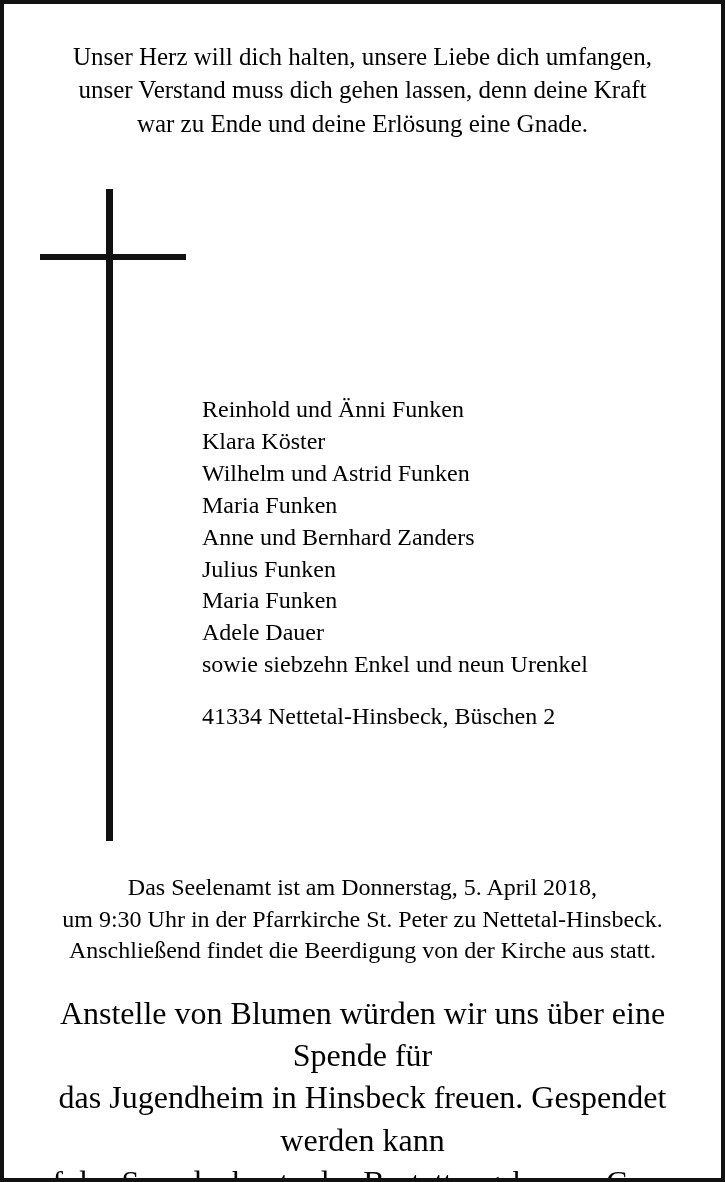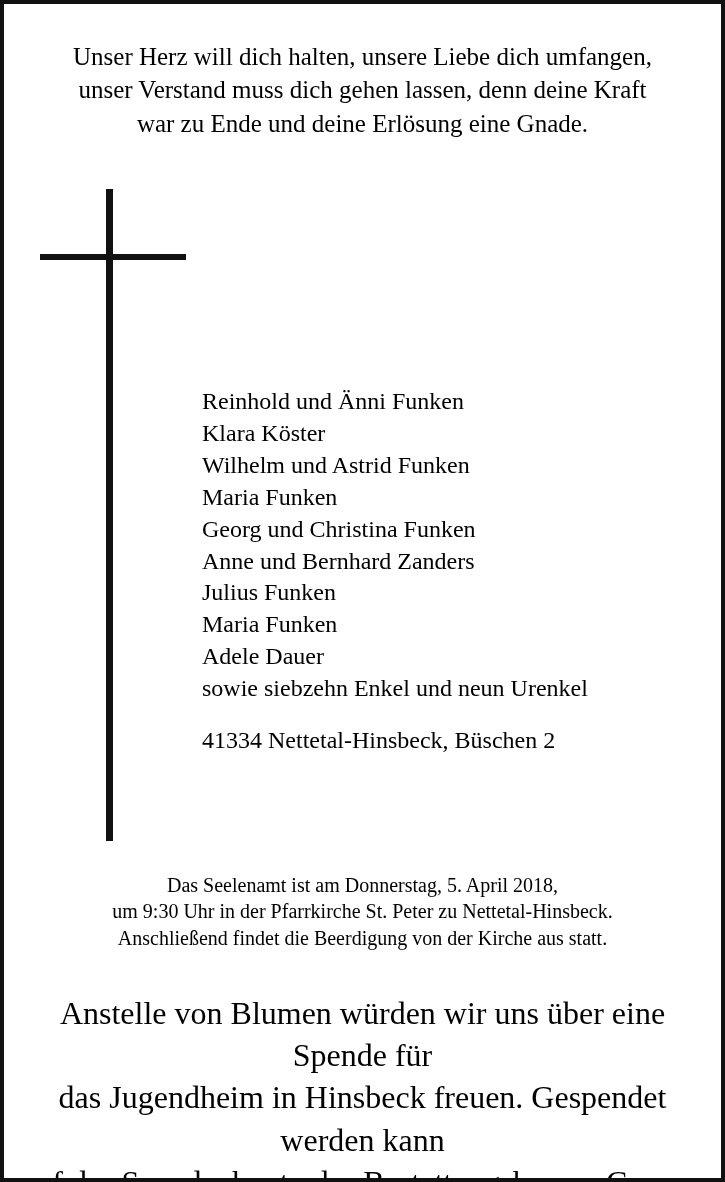--- a/index.html
+++ b/index.html
@@ -95,40 +95,40 @@
     text-align: left;
   }
   .farewell {
     font-size: 24px;
     line-height: 1.32;
     margin: 0;
     white-space: pre-line;
   }
   .mourners {
     list-style: none;
-    margin: 20px 0 0 0;
+    margin: 28px 0 0 0;
     padding: 0;
     font-size: 24px;
     line-height: 1.33;
   }
   .mourners li { margin: 0; }
   .address {
     font-size: 24px;
     line-height: 1.3;
     margin: 20px 0 0 0;
   }
 
   
   .service {
     position: absolute;
     left: 14px;
     right: 14px;
     top: 868px;
     text-align: center;
-    font-size: 20px;
+    font-size: 24px;
     line-height: 1.32;
     white-space: pre-line;
   }
   .donation {
     position: absolute;
     left: 10px;
     right: 10px;
     top: 988px;
     text-align: center;
     font-size: 32px;
@@ -150,21 +150,20 @@
     <div class="beam-h"></div>
   </div>
 
 
   <div class="body-block">
     <ul class="mourners">
       <li>Reinhold und Änni Funken</li>
       <li>Klara Köster</li>
       <li>Wilhelm und Astrid Funken</li>
       <li>Maria Funken</li>
-      <li>Georg und Christina Funken</li>
       <li>Anne und Bernhard Zanders</li>
       <li>Julius Funken</li>
       <li>Maria Funken</li>
       <li>Adele Dauer</li>
       <li>sowie siebzehn Enkel und neun Urenkel</li>
     </ul>
     <div class="address">41334 Nettetal-Hinsbeck, Büschen 2</div>
   </div>
 
   <div class="service">Das Seelenamt ist am Donnerstag, 5. April 2018,

